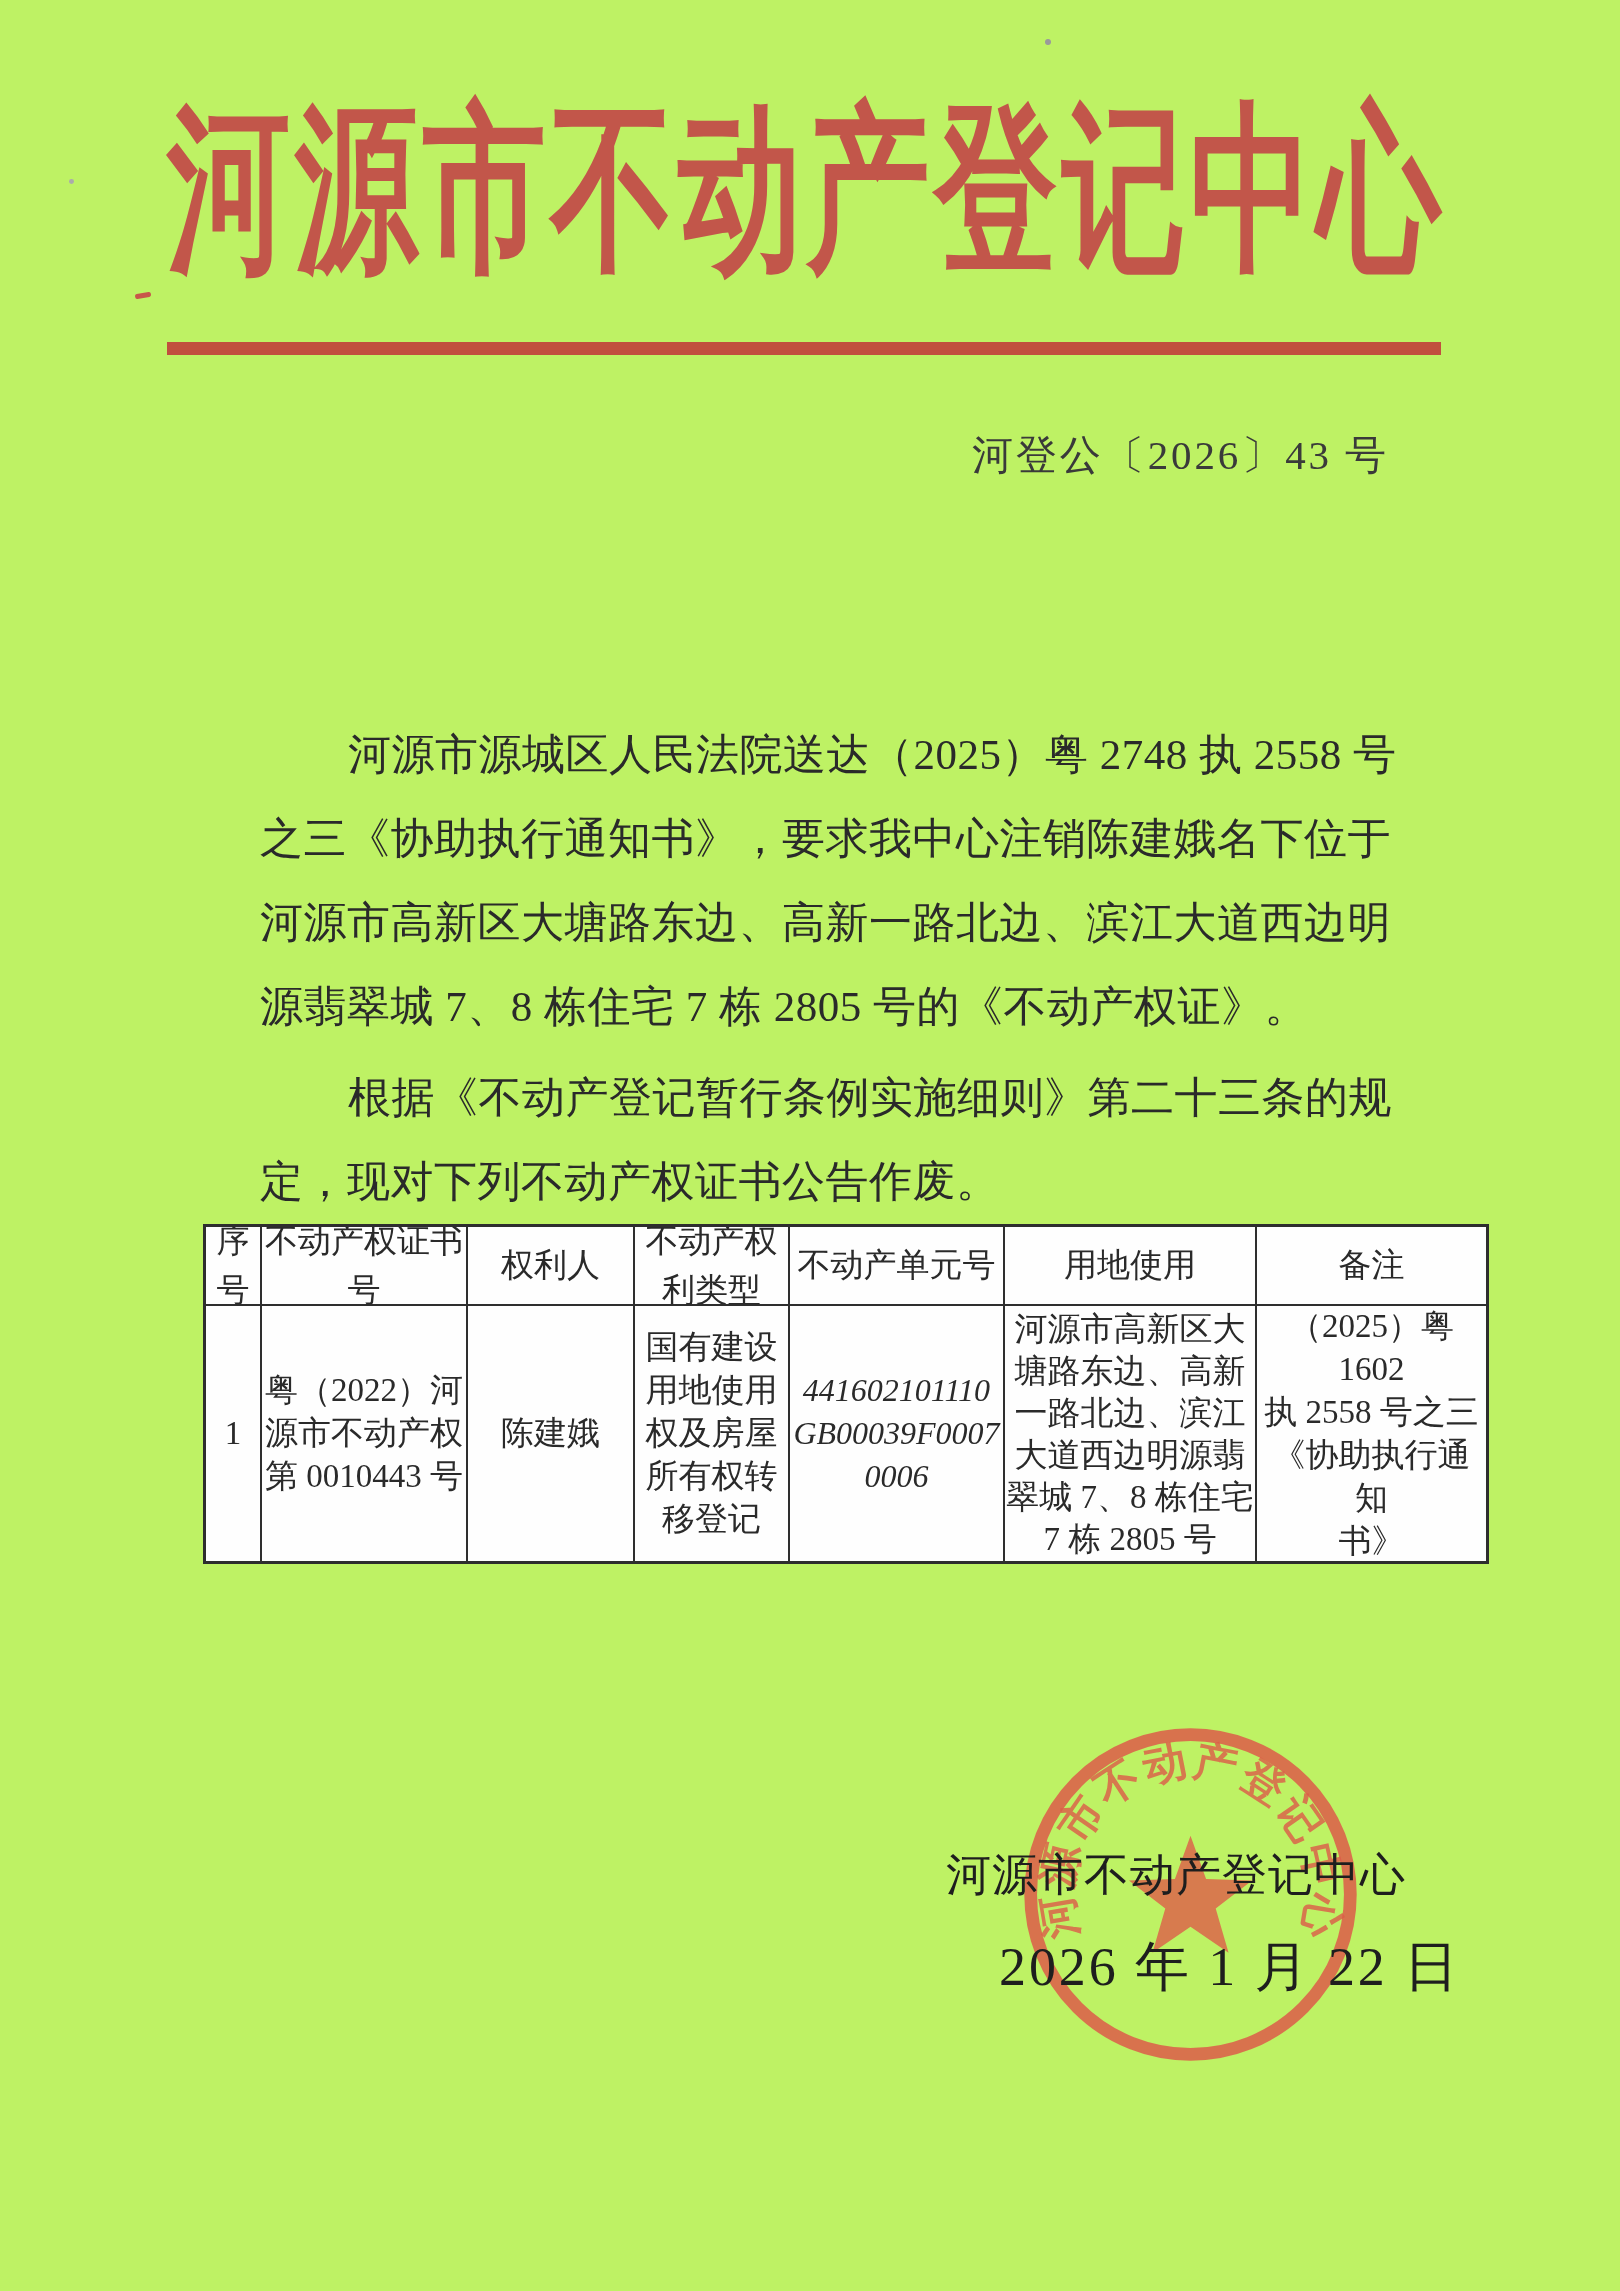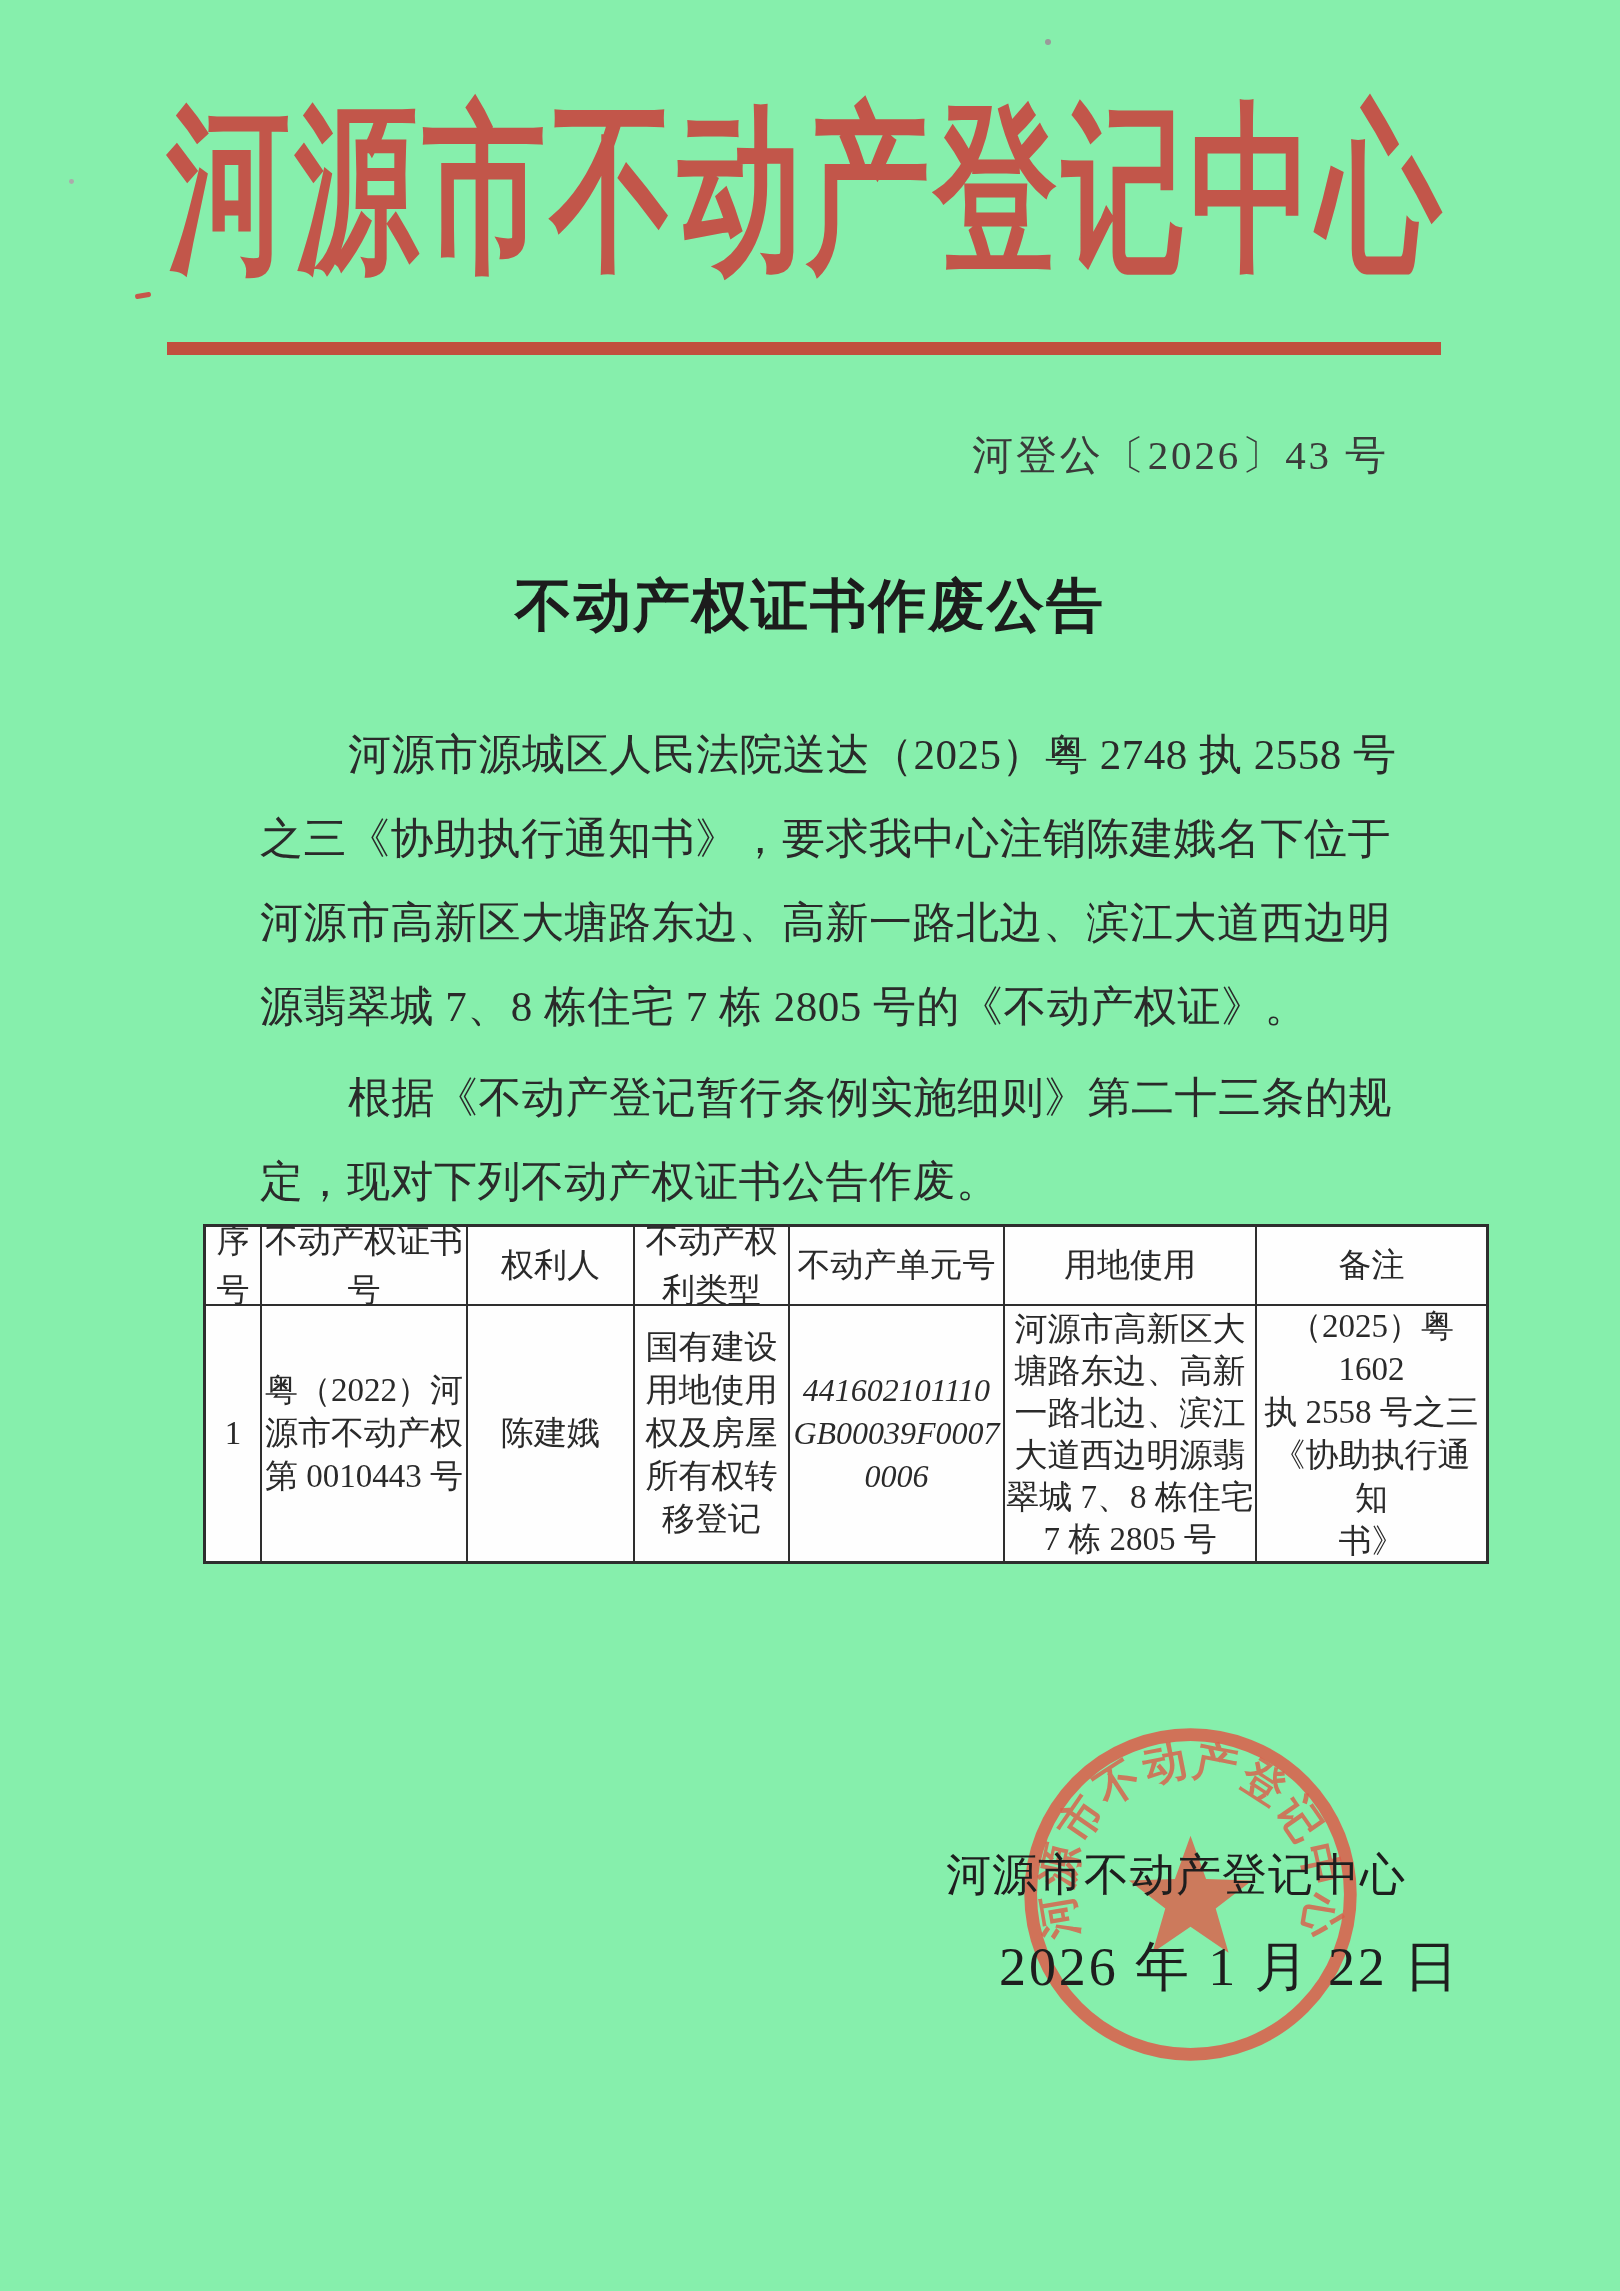--- a/index.html
+++ b/index.html
@@ -1,20 +1,20 @@
 <!DOCTYPE html>
 <html><head>
 <meta charset="utf-8">
 <style>
   html,body{margin:0;padding:0;background:#e8e8e8;}
   .page{
     position:relative;
     width:1620px;height:2292px;
     margin:0 auto;
-    background:#86efac;
+    background:#bef264;
     overflow:hidden;
     font-family:"Liberation Serif","DejaVu Serif",serif;
     color:#242424;
   }
   
   .letterhead{
     position:absolute;left:167px;top:94px;width:1274px;
     font-size:123px;line-height:131px;font-weight:bold;
     color:#c2564a;
     text-align:justify;text-align-last:justify;
@@ -93,21 +93,20 @@
 </head>
 <body>
 
 <div class="page">
 
   <div class="letterhead">河源市不动产登记中心</div>
   <div class="redline"></div>
 
   <div class="docnum">河登公〔2026〕43 号</div>
 
-  <div class="doctitle">不动产权证书作废公告</div>
 
   <div class="bodyblock p1">
     <div class="bline indent">河源市源城区人民法院送达（2025）粤 2748 执 2558 号</div>
     <div class="bline">之三《协助执行通知书》，要求我中心注销陈建娥名下位于</div>
     <div class="bline">河源市高新区大塘路东边、高新一路北边、滨江大道西边明</div>
     <div class="bline">源翡翠城 7、8 栋住宅 7 栋 2805 号的《不动产权证》。</div>
   </div>
 
   <div class="bodyblock p2">
     <div class="bline indent">根据《不动产登记暂行条例实施细则》第二十三条的规</div>

